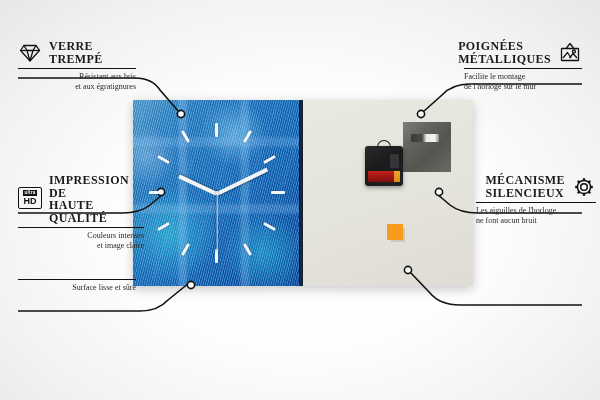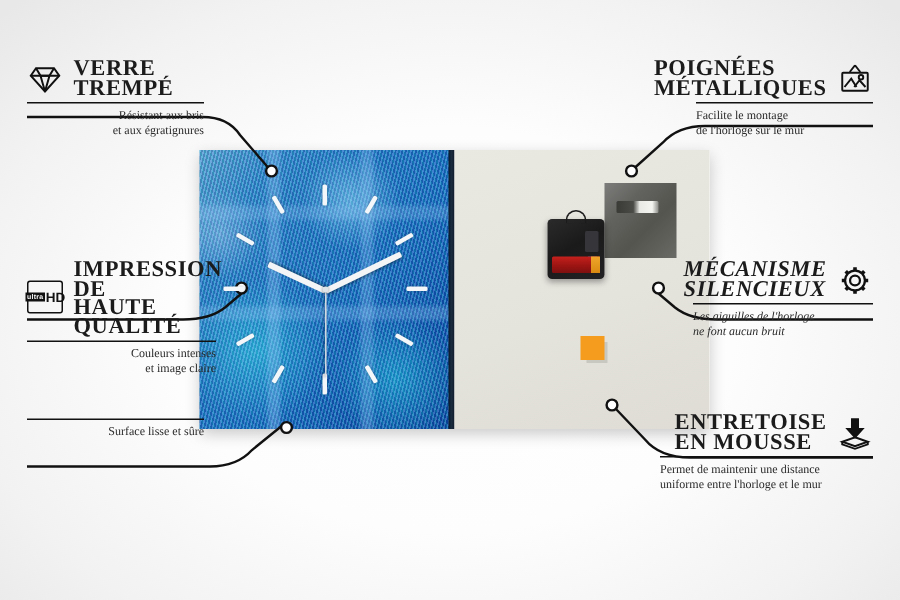--- a/index.html
+++ b/index.html
@@ -109,39 +109,39 @@
   .foam {
     position:absolute; left:84px; top:124px; width:16px; height:16px;
     background:#f59b1e;
     box-shadow:3px 3px 0 -1px rgba(180,180,172,0.55);
   }
   
   .callout { position:absolute; }
   .co-head { display:flex; align-items:center; gap:7px; }
   .co-title {
     font-family:"Liberation Serif", serif;
-    font-size:15px; font-weight:bold; letter-spacing:0.4px;
+    font-size:12px; font-weight:bold; letter-spacing:0.4px;
     color:#1b1b1b; line-height:12.5px; text-transform:uppercase;
     white-space:pre-line;
   }
   .co-rule { height:1.4px; background:#111; margin:2.5px 0 3px; }
   .co-desc {
     font-family:"Liberation Serif", serif;
     font-size:8px; color:#2a2a2a; line-height:10px; white-space:pre-line;
   }
   .left .co-head { justify-content:flex-start; }
   .left .co-title { text-align:left; }
   .left .co-desc { text-align:right; }
   .right .co-head { justify-content:flex-end; }
   .right .co-title { text-align:left; }
   .right .co-desc { }
   .icon { flex:0 0 auto; width:24px; height:24px; display:block; }
   .hd-box {
     width:24px; height:22px; border:1.3px solid #111; border-radius:2px;
-    display:flex; flex-direction:row; align-items:center; justify-content:center;
+    display:flex; flex-direction:column; align-items:center; justify-content:center;
     line-height:1;
   }
   .hd-small { font-size:4.6px; font-weight:bold; font-family:"Liberation Sans",sans-serif;
     background:#111; color:#fff; padding:0.5px 1.5px; letter-spacing:0.2px; }
   .hd-big { font-size:9px; font-weight:bold; font-family:"Liberation Sans",sans-serif; color:#111; margin-top:0.5px; }
   svg.lines { position:absolute; left:0; top:0; width:600px; height:400px; pointer-events:none; }
 </style>
 </head>
 <body>
 
@@ -260,48 +260,32 @@
           <path d="M11.5 17 L15 12.5 L19 17"></path>
           <circle cx="16" cy="10.5" r="1.5"></circle>
         </svg>
       </span>
     </div>
     <div class="co-rule"></div>
     <div class="co-desc">Facilite le montage
 de l'horloge sur le mur</div>
   </div>
 
-  <div class="callout right" style="left:462px; top:174px; width:120px;font-style:italic;">
+  <div class="callout right" style="left:476px; top:174px; width:120px;">
     <div class="co-head">
       <span class="co-title">MÉCANISME
 SILENCIEUX</span>
       <span class="icon">
         <svg viewBox="0 0 24 24" width="24" height="24" fill="none" stroke="#111" stroke-width="1.5">
           <circle cx="12" cy="12" r="3.3"></circle>
           <path d="M12 3.2 L12 5.6 M12 18.4 L12 20.8 M3.2 12 L5.6 12 M18.4 12 L20.8 12
                    M5.8 5.8 L7.5 7.5 M16.5 16.5 L18.2 18.2 M18.2 5.8 L16.5 7.5 M7.5 16.5 L5.8 18.2" stroke-width="2.4" stroke-linecap="butt"></path>
           <circle cx="12" cy="12" r="6.6" stroke-width="1.5"></circle>
         </svg>
       </span>
     </div>
     <div class="co-rule"></div>
     <div class="co-desc">Les aiguilles de l'horloge
 ne font aucun bruit</div>
   </div>
 
-  <div class="callout right" style="left:440px; top:276px; width:142px;">
-    <div class="co-head">
-      <span class="co-title">ENTRETOISE
-EN MOUSSE</span>
-      <span class="icon">
-        <svg viewBox="0 0 24 24" width="24" height="24" fill="none" stroke="#111" stroke-width="1.3">
-          <path d="M10 2.5 L14 2.5 L14 9 L17 9 L12 14.5 L7 9 L10 9 Z" fill="#111"></path>
-          <path d="M12 14.5 L20.5 17.5 L12 20.5 L3.5 17.5 Z"></path>
-          <path d="M3.5 17.5 L3.5 19.2 L12 22.2 L20.5 19.2 L20.5 17.5"></path>
-        </svg>
-      </span>
-    </div>
-    <div class="co-rule"></div>
-    <div class="co-desc">Permet de maintenir une distance
-uniforme entre l'horloge et le mur</div>
-  </div>
 
 </div>
 
 </body></html>

